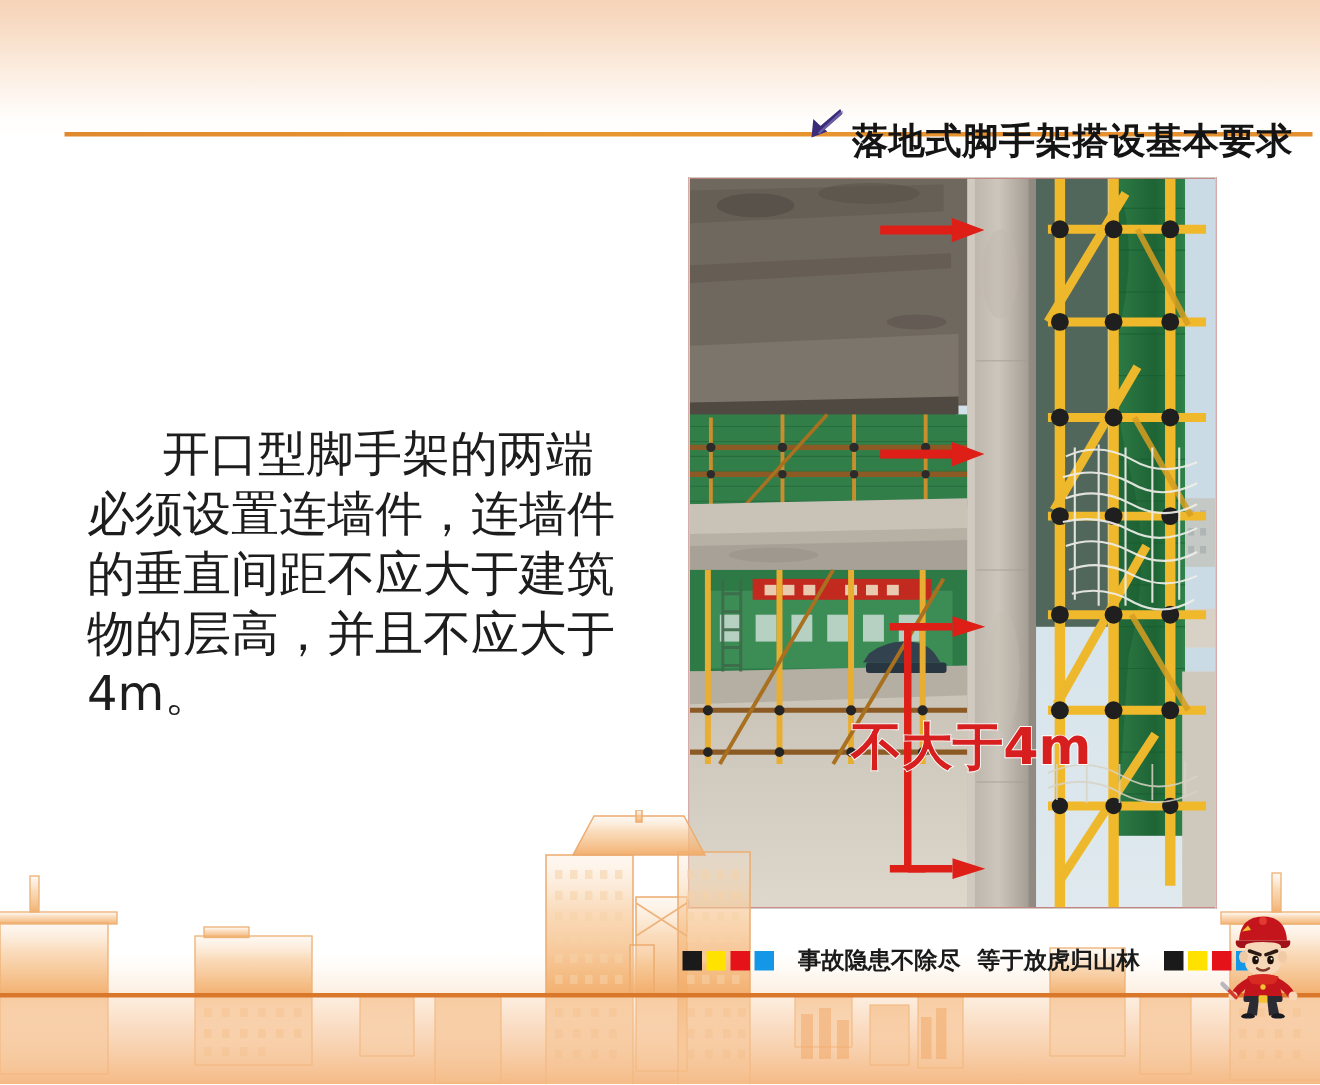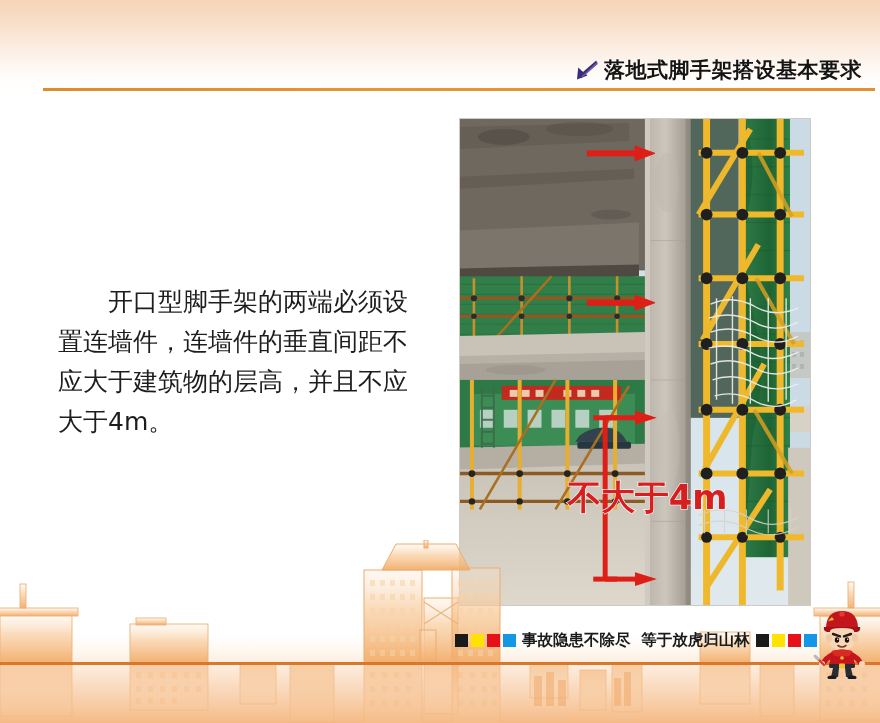--- a/index.html
+++ b/index.html
@@ -43,34 +43,35 @@
 
   
   .header-title {
     position: absolute; right: 18px; top: 58px;
     display: flex; align-items: center; gap: 5px;
     z-index: 5;
   }
   .arrow-icon { width: 24px; height: 24px; display: block; }
   .header-title .title-text {
     font-family: "DejaVu Sans", sans-serif;
-    font-size: 21px;
+    font-size: 24px;
     font-weight: bold;
     color: #141414;
     letter-spacing: 0.5px;
     white-space: nowrap;
     line-height: 1;
+    margin-top: 24px;
   }
 
   
   .body-text {
     position: absolute;
     left: 58px; top: 282px; width: 360px;
     font-family: "DejaVu Sans", sans-serif;
-    font-size: 25px;
+    font-size: 32px;
     line-height: 40px;
     color: #1d1d1d;
     text-indent: 50px;
     text-align: left;
     letter-spacing: 0px;
     z-index: 6;
   }
 
   
   .photo {
@@ -87,21 +88,21 @@
   .skyline {
     position: absolute; left: 0; top: 540px; width: 880px; height: 183px;
     z-index: 8; pointer-events: none;
   }
   .skyline svg { display: block; width: 100%; height: 100%; }
 
   
   .footer-banner {
     position: absolute;
     left: 455px; top: 633px;
-    display: flex; align-items: center; gap: 6px;
+    display: flex; align-items: center; gap: 16px;
     z-index: 14;
   }
   .sq-group { display: flex; gap: 3px; }
   .sq { width: 13px; height: 13px; display: block; }
   .sq.k { background: #1a1a1a; }
   .sq.y { background: #ffe200; }
   .sq.r { background: #e5121a; }
   .sq.b { background: #1497e6; }
   .footer-text {
     font-family: "DejaVu Sans", sans-serif;

